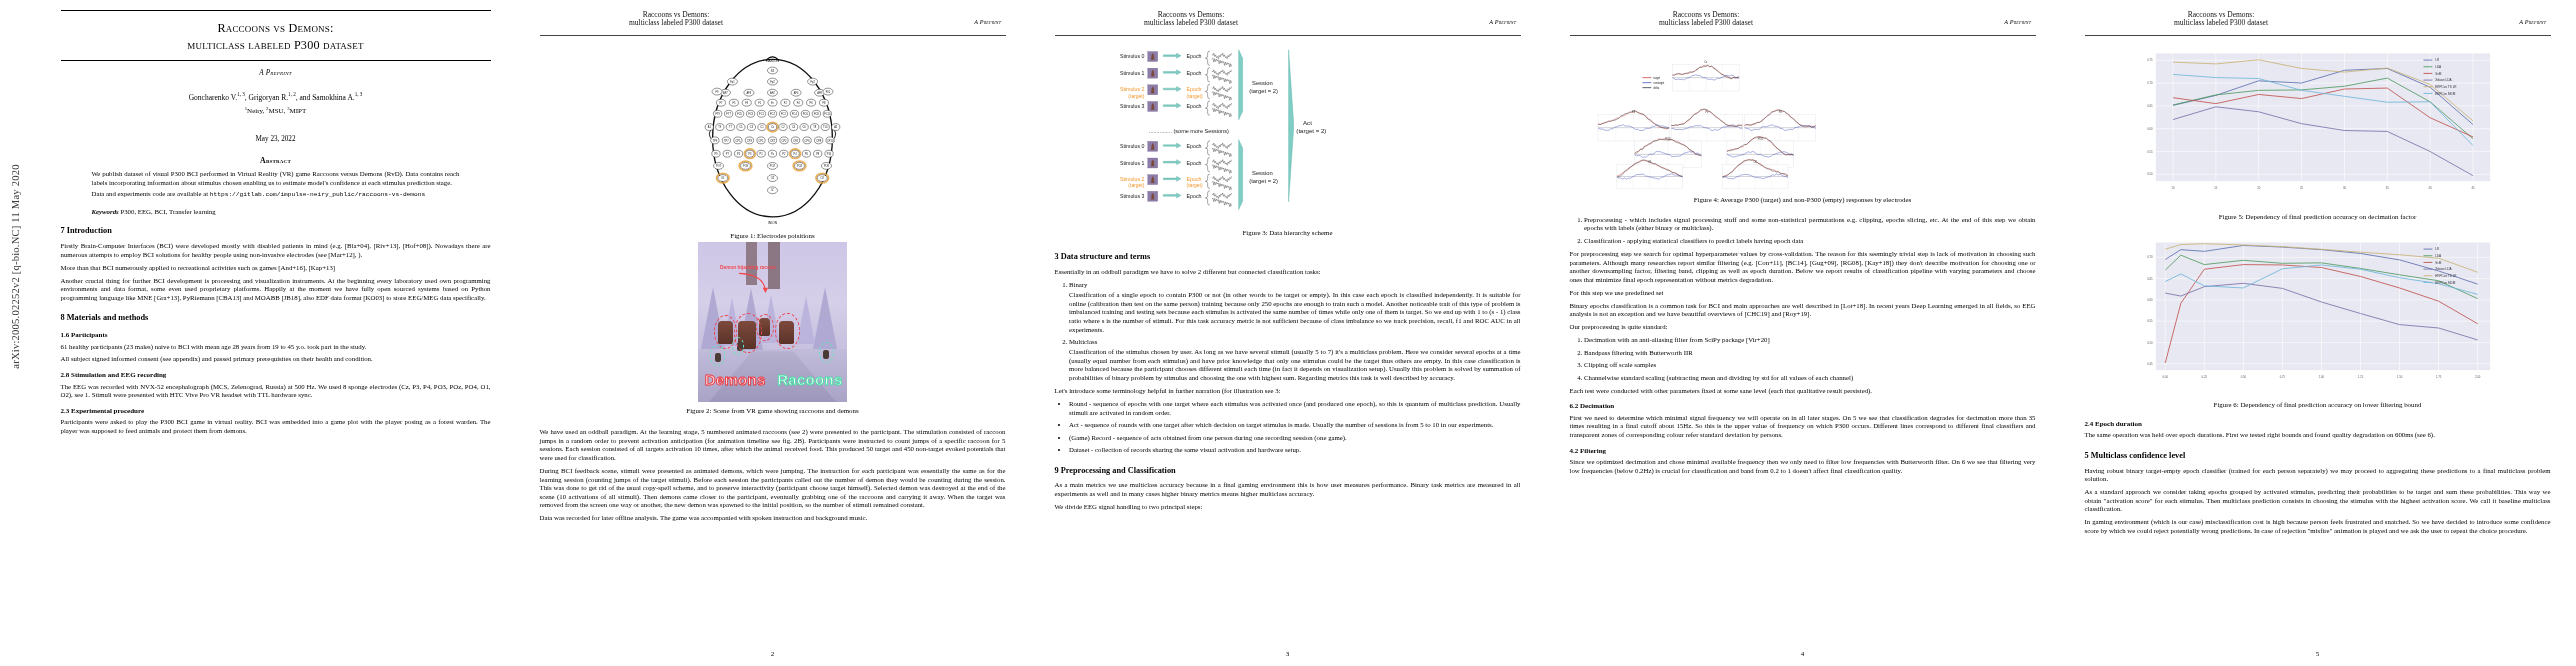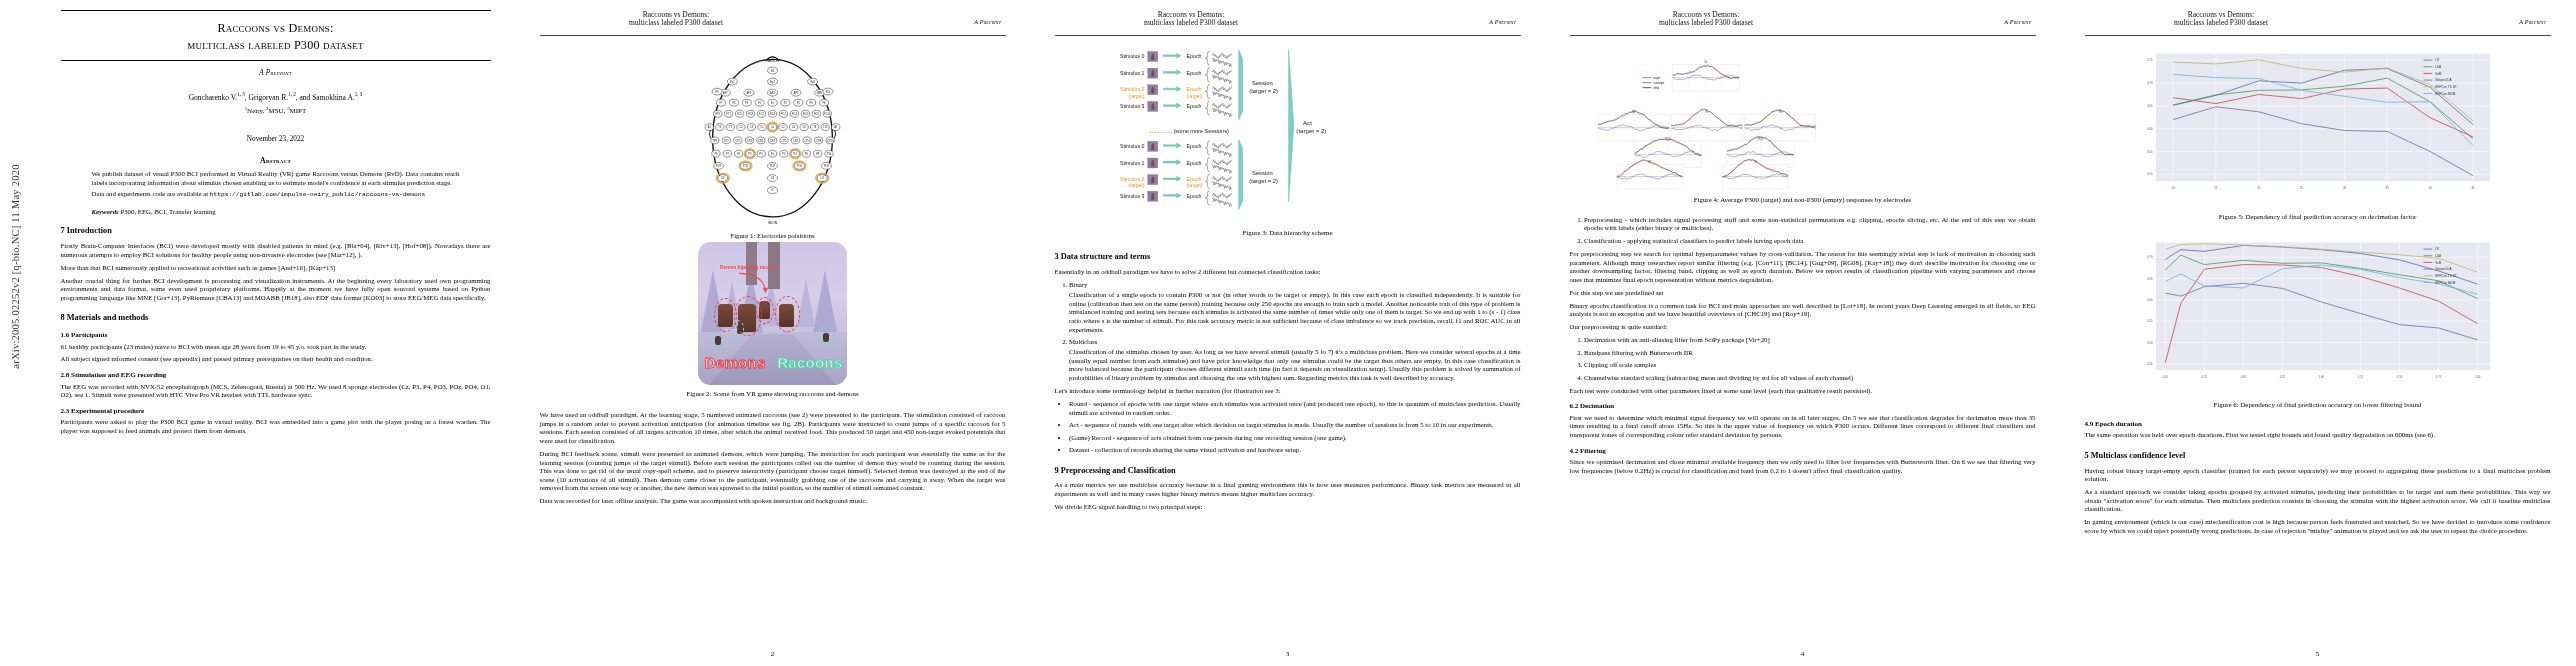--- a/index.html
+++ b/index.html
@@ -87,25 +87,24 @@
   ol.num > li > .sub-p { margin-top: 1.7px; display: block; }
   .figcap { text-align: center; font-size: 6.9px; margin-top: 4.4px; }
   .pagenum { position: absolute; bottom: 9px; left: 0; right: 0; text-align: center; font-size: 7px; }
 
   
   .headfig { margin: 5.6px auto 0 auto; width: 172px; }
   .headfig svg { display: block; margin: 0 auto; }
 
   
   .vrscene {
-    width: 149px; height: 143px; margin: 3.3px auto 0 auto;
+    width: 149px; height: 160px; margin: 3.3px auto 0 auto;
     position: relative; overflow: hidden;
     background:
       linear-gradient(180deg,#cdc6e6 0%, #d6cfe9 38%, #c9c2e0 62%, #bdb7d6 100%);
-    border-radius: 13px;
   }
   .vr-tree { position: absolute; bottom: 49px; width: 0; height: 0;
     border-left: 9.4px solid transparent; border-right: 9.4px solid transparent;
     border-bottom: 48px solid #b9b3dc; opacity:.95;}
   .vr-tree.b { border-left-width: 12.2px; border-right-width: 12.2px; border-bottom-width: 62px; border-bottom-color:#aea8d2;}
   .vr-gate { position: absolute; background: #9d8a96; }
   .vr-ground { position: absolute; left: 0; right: 0; bottom: 0; height: 53px;
     background: linear-gradient(180deg,#c2bcdb,#a9a3c6); }
   .vr-path { position:absolute; bottom:0; left:50%; transform:translateX(-50%);
     width:128px; height:51px; background:linear-gradient(180deg,#b6b0cf,#9d97bb);
@@ -154,21 +153,21 @@
         <h1>
           <span>Raccoons vs Demons:</span><br>
           <span>multiclass labeled P300 dataset</span>
         </h1>
       </div>
       <div class="rule-thick"></div>
 
       <div class="preprint-line rh-sc">A Preprint</div>
       <div class="authors">Goncharenko V.<sup>1, 3</sup>, Grigoryan R.<sup>1, 2</sup>, and Samokhina A.<sup>1, 3</sup></div>
       <div class="affil"><sup>1</sup>Neiry, <sup>2</sup>MSU, <sup>3</sup>MIPT</div>
-      <div class="pubdate">November 23, 2022</div>
+      <div class="pubdate">May 23, 2022</div>
 
       <div class="abs-head">Abstract</div>
       <div class="abstract">
         <p>We publish dataset of visual P300 BCI performed in Virtual Reality (VR) game Raccoons versus Demons (RvD). Data contains reach labels incorporating information about stimulus chosen enabling us to estimate model's confidence at each stimulus prediction stage.</p>
         <p><span>Data and experiments code are available at </span><span class="mono">https://gitlab.com/impulse-neiry_public/raccoons-vs-demons</span></p>
       </div>
       <div class="keywords">
         <b>Keywords</b>
         <span>P300, EEG, BCI, Transfer learning</span>
       </div>
@@ -777,21 +776,21 @@
             <line x1="570" y1="82" x2="586" y2="82" stroke="#c9b273" stroke-width="1.6"></line>
             <text x="591" y="84.4" class="leglab">ERPCov TS LR</text>
             <line x1="570" y1="94" x2="586" y2="94" stroke="#6eb6d9" stroke-width="1.6"></line>
             <text x="591" y="96.4" class="leglab">ERPCov MDM</text>
           </g>
       </svg>
     </div>
     <div class="figcap">Figure 6: Dependency of final prediction accuracy on lower filtering bound</div>
 
     <div style="margin-top:12.2px;">
-      <h3 class="sub">4.9   Epoch duration</h3>
+      <h3 class="sub">2.4   Epoch duration</h3>
       <p class="body">The same operation was held over epoch durations. First we tested right bounds and found quality degradation on 600ms (see 6).</p>
       <h2 class="sec">5   Multiclass confidence level</h2>
       <p class="body">Having robust binary target-empty epoch classifier (trained for each person separately) we may proceed to aggregating these predictions to a final multiclass problem solution.</p>
       <p class="body">As a standard approach we consider taking epochs grouped by activated stimulus, predicting their probabilities to be target and sum these probabilities. This way we obtain "activation score" for each stimulus. Then multiclass prediction consists in choosing the stimulus with the highest activation score. We call it baseline multiclass classification.</p>
       <p class="body">In gaming environment (which is our case) misclassification cost is high because person feels frustrated and snatched. So we have decided to introduce some confidence score by which we could reject potentially wrong predictions. In case of rejection "misfire" animation is played and we ask the user to repeat the choice procedure.</p>
     </div>
     <div class="pagenum">5</div>
   </div>
 
 </div>

